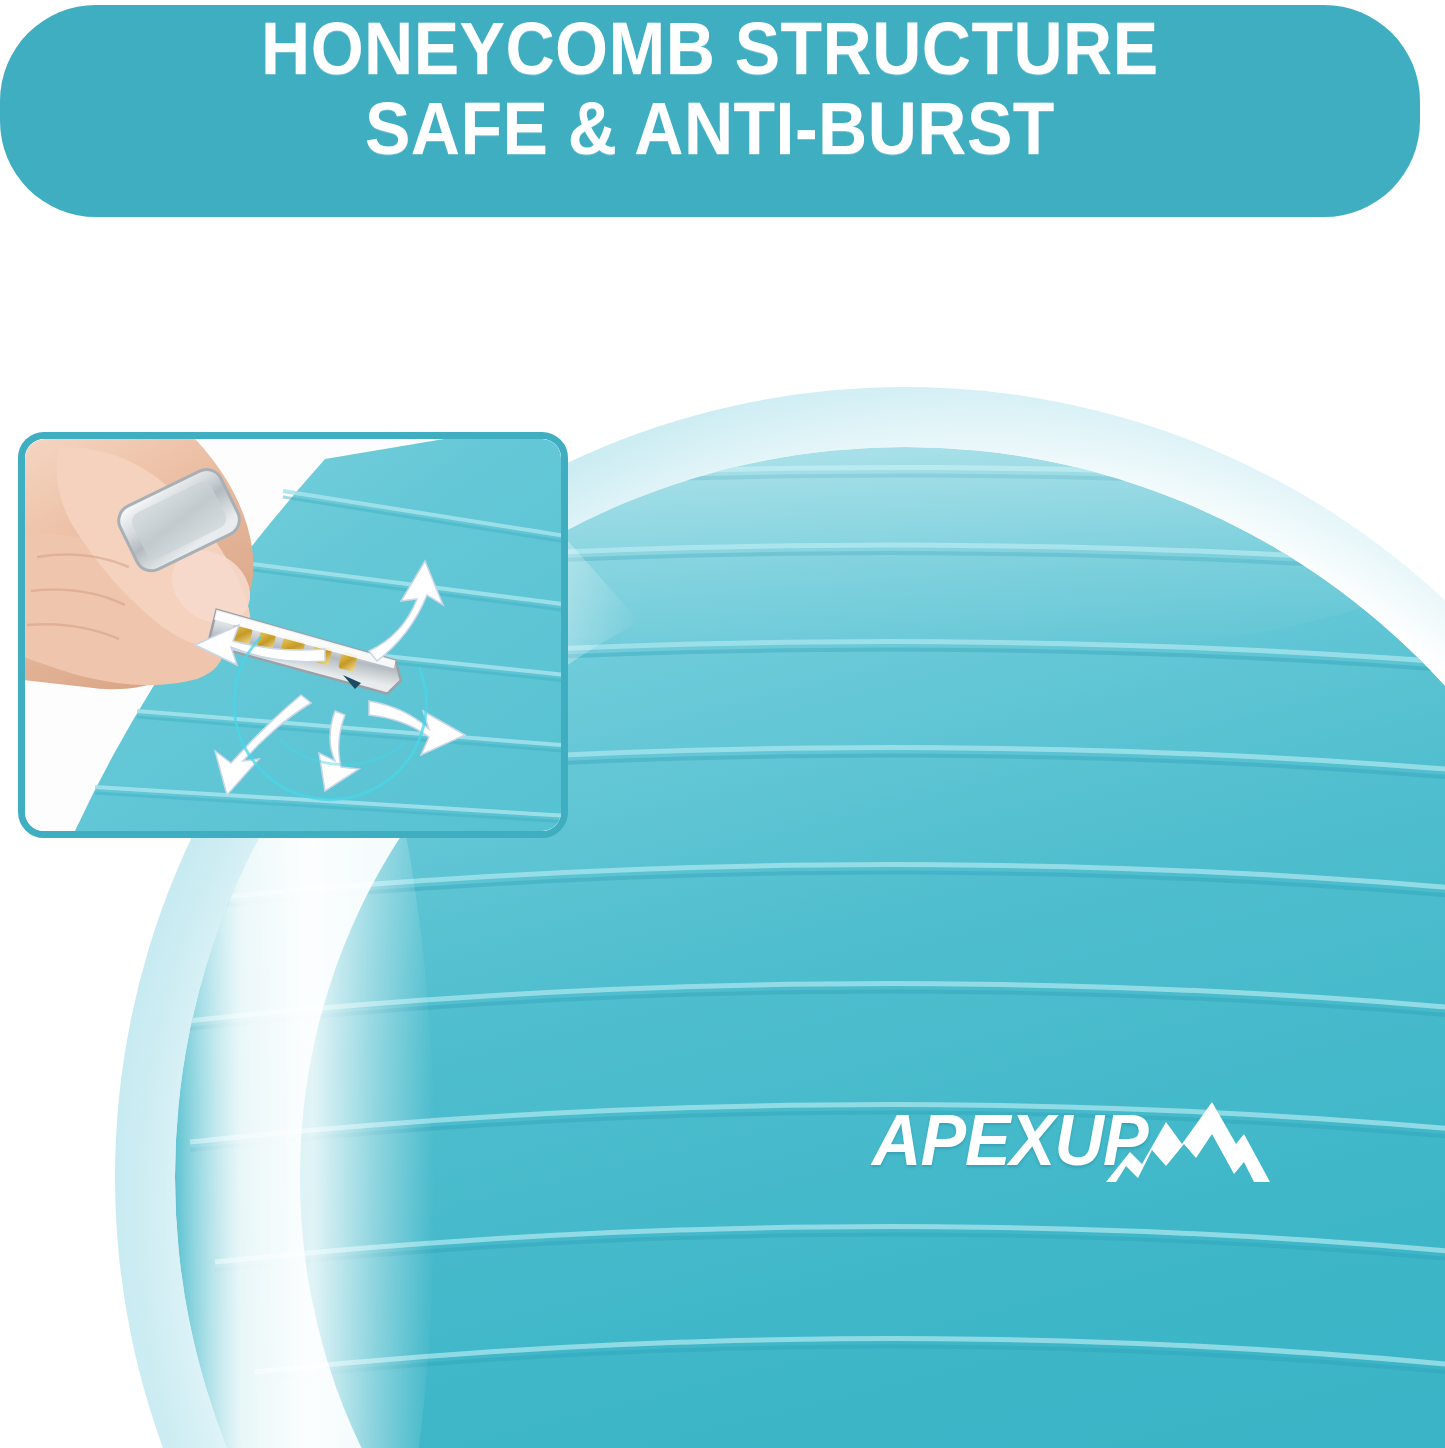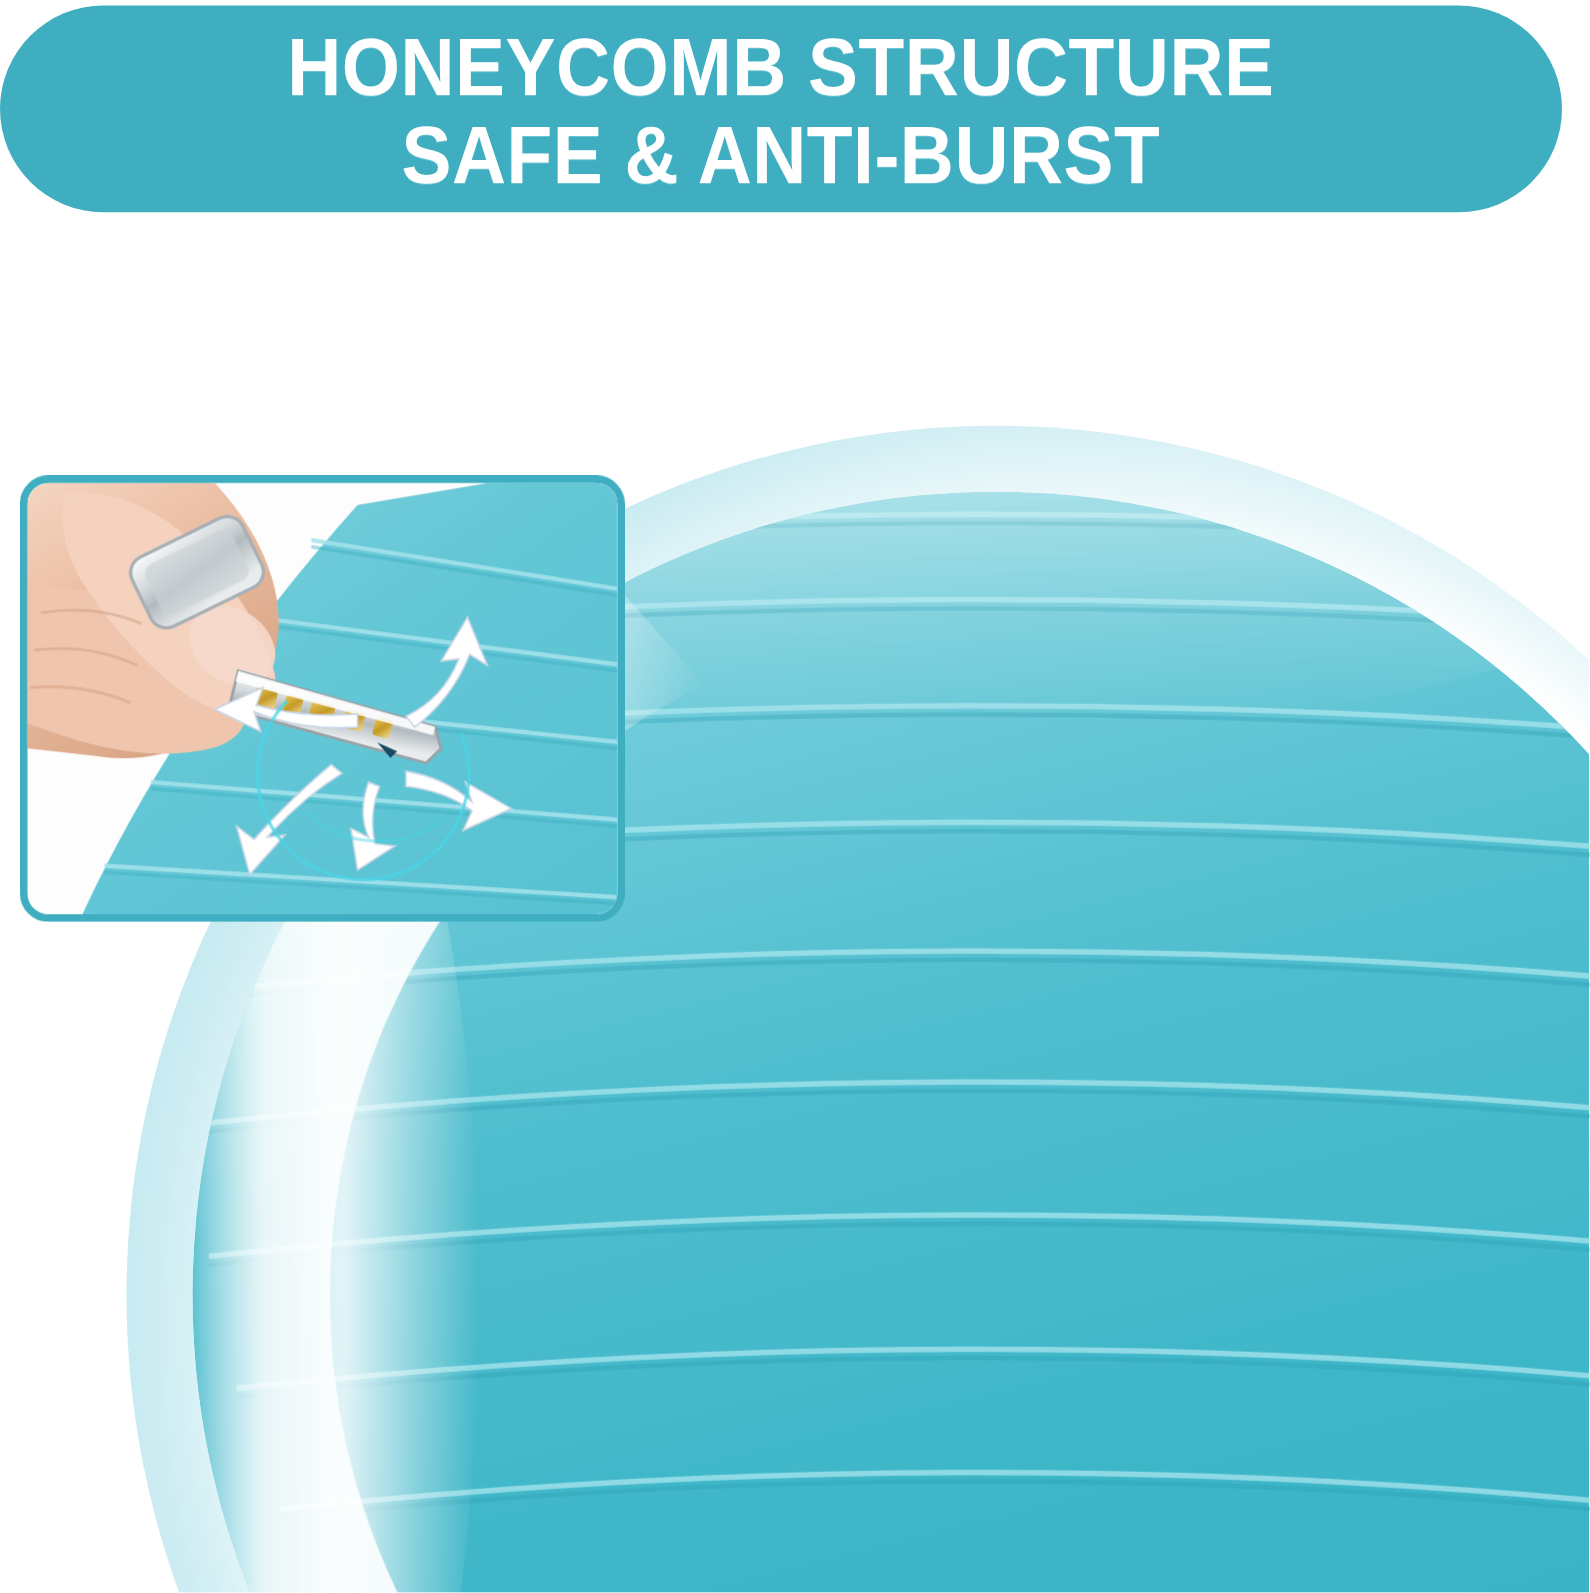--- a/index.html
+++ b/index.html
@@ -20,27 +20,26 @@
     background: #ffffff;
     overflow: hidden;
   }
 
   
   .banner {
     position: absolute;
     left: 0px;
     top: 5px;
     width: 1420px;
-    height: 188px;
+    height: 212px;
     background: #3FAEC1;
     border-radius: 96px;
     display: flex;
     flex-direction: column;
     align-items: center;
-    justify-content: center;
     box-sizing: border-box;
     padding-top: 4px;
   }
   .banner-line {
     color: #ffffff;
     font-family: "Liberation Sans Narrow", "Liberation Sans", sans-serif;
     font-weight: bold;
     font-size: 74px;
     line-height: 80px;
     letter-spacing: 0.5px;
@@ -412,14 +411,20 @@
         </g>
 
         <g fill="none" stroke="#49D6E8" stroke-width="3" opacity="0.75">
           <path d="M 394,228 A 96,96 0 1 1 236,198"></path>
           <path d="M 254,300 A 96,96 0 0 0 380,304" opacity="0.6"></path>
         </g>
       </g>
     </svg>
   </div>
 
+  <div class="logo">
+    <div class="logo-text">APEXUP</div>
+    <svg class="logo-mark" width="168" height="92" viewBox="0 0 168 92" xmlns="http://www.w3.org/2000/svg">
+      <path d="M 2,82 L 26,52 L 38,64 L 62,22 L 78,44 L 88,30 L 108,2 L 132,44 L 140,34 L 166,82 L 150,82 L 140,62 L 130,74 L 108,34 L 92,58 L 80,44 L 62,66 L 48,50 L 34,78 L 22,66 L 12,82 Z" fill="#FFFFFF"></path>
+    </svg>
+  </div>
 
 </div>
 
 </body></html>

